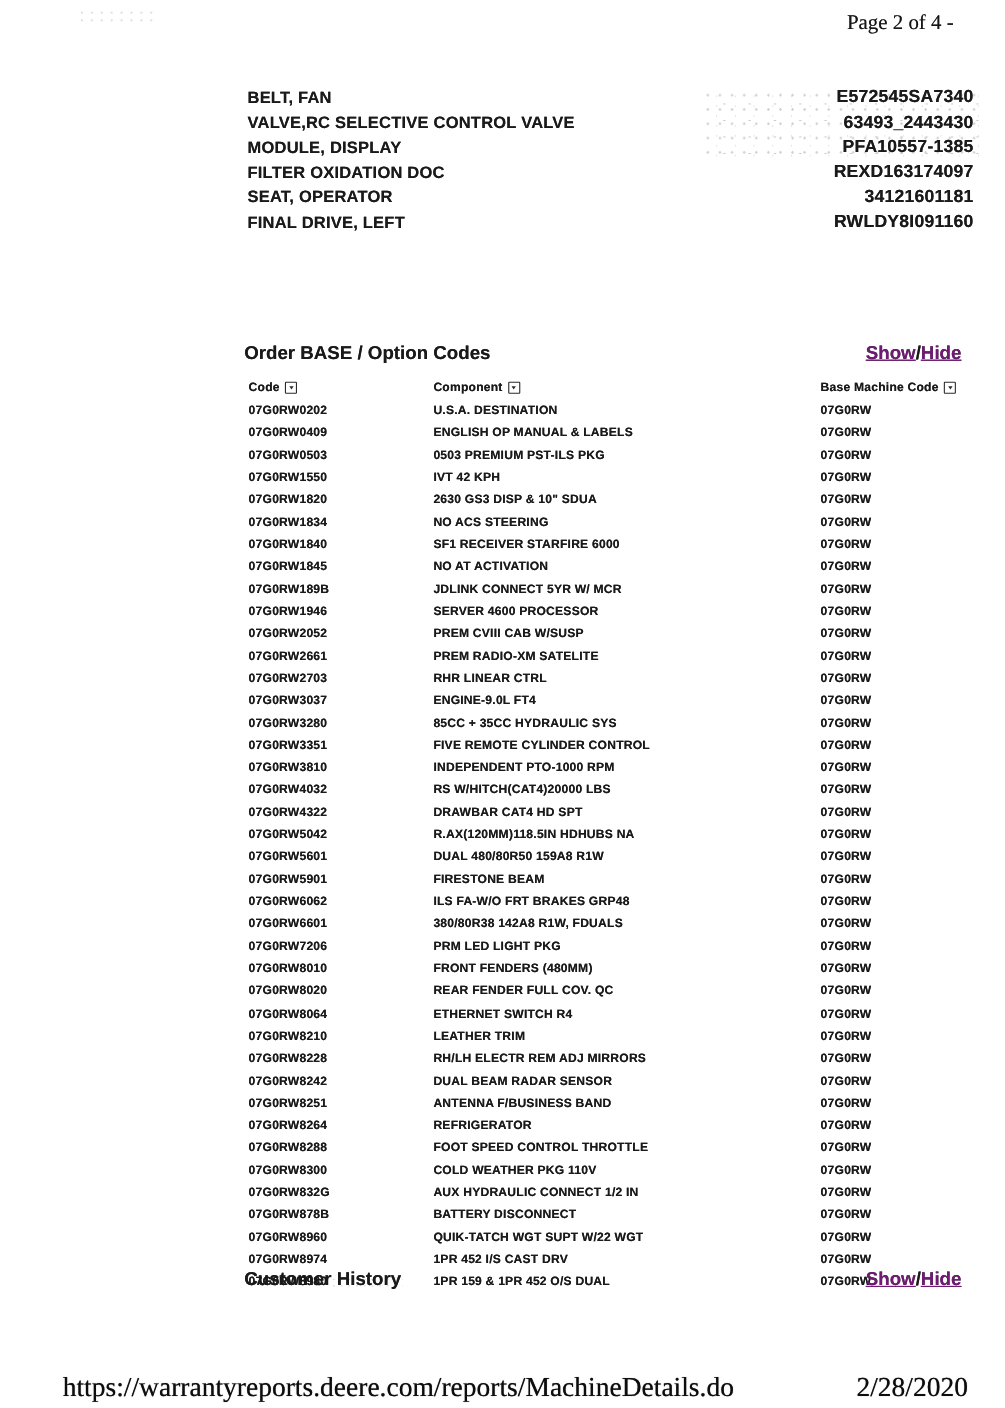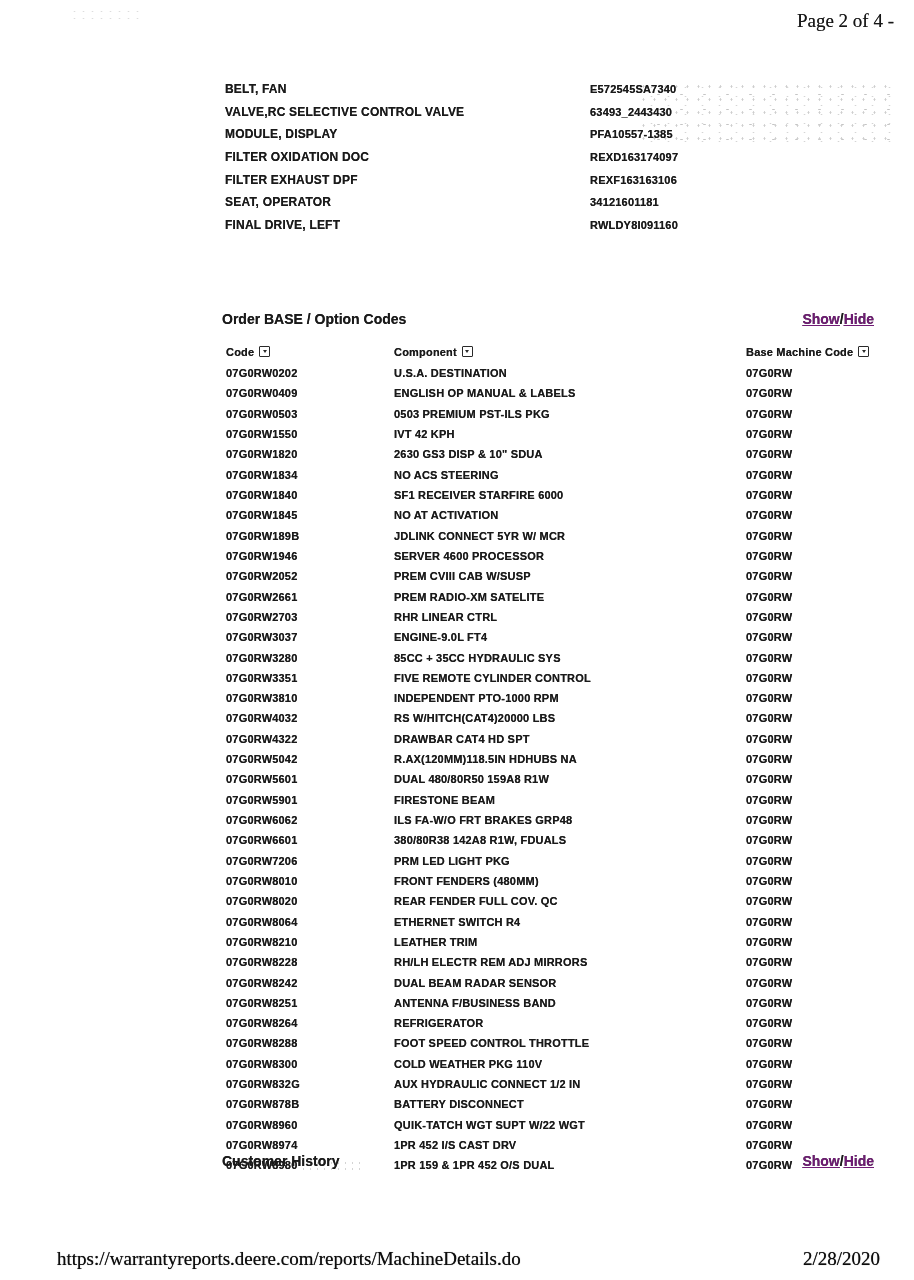--- a/index.html
+++ b/index.html
@@ -10,64 +10,64 @@
     margin:0 auto;
     background:#ffffff;
     overflow:hidden;
     font-family:"Liberation Sans",sans-serif;
     color:#1a1a1a;
   }
   
   .scan{ text-shadow:0 0 .6px rgba(25,25,25,.85); }
 
   .page-number{
-    position:absolute;top:10px;right:20px;
+    position:absolute;top:10px;right:47px;
     font-family:"Liberation Serif",serif;
     font-size:19px;color:#161616;
     text-shadow:0 0 .5px rgba(0,0,0,.6);
   }
 
   .parts-list{position:absolute;top:78px;left:225px;width:660px;}
   .part-row{display:flex;height:22.6px;align-items:center;}
-  .part-name{width:365px;font-size:12px;font-weight:bold;letter-spacing:.2px;}
-  .part-serial{flex:1;font-size:11px;font-weight:bold;letter-spacing:.2px;}
+  .part-name{width:421px;font-size:15px;font-weight:bold;letter-spacing:.2px;}
+  .part-serial{flex:1;font-size:16px;font-weight:bold;letter-spacing:.2px;text-align:right;}
 
   .section-header{
     position:absolute;left:222px;width:652px;
     display:flex;justify-content:space-between;align-items:baseline;
-    font-size:14px;font-weight:bold;
+    font-size:17px;font-weight:bold;
   }
   .order-header{top:311px;}
   .customer-header{top:1153px;}
   .showhide a{color:#701a75;text-decoration:underline;cursor:pointer;font-weight:bold;}
   .showhide .slash{font-weight:bold;}
 
   .table{position:absolute;top:340px;left:226px;width:648px;}
   .thead{display:grid;grid-template-columns:168px 352px 1fr;height:23px;align-items:center;}
-  .th{font-size:11px;font-weight:bold;letter-spacing:.2px;display:flex;align-items:flex-start;}
+  .th{font-size:11px;font-weight:bold;letter-spacing:.2px;display:flex;align-items:flex-end;}
   .sort-icon{
     display:inline-block;width:11px;height:11px;margin-left:5px;
     border:1.5px solid #2a2a2a;border-radius:1px;position:relative;
     box-sizing:border-box;cursor:pointer;flex:none;
   }
   .sort-icon .tri{
     position:absolute;left:50%;top:50%;transform:translate(-50%,-30%);
     width:0;height:0;border-left:2.5px solid transparent;
     border-right:2.5px solid transparent;border-top:3.5px solid #2a2a2a;
   }
   .tbody .t-row{
     display:grid;grid-template-columns:168px 352px 1fr;
     height:20.32px;align-items:center;
   }
   .t-cell{font-size:11px;font-weight:bold;letter-spacing:.2px;white-space:nowrap;}
 
   .footer{
     position:absolute;top:1248px;left:57px;right:34px;
     display:flex;justify-content:space-between;align-items:baseline;
-    font-family:"Liberation Serif",serif;font-size:19px;color:#0d0d0d;
+    font-family:"Liberation Serif",serif;font-size:25px;color:#0d0d0d;
     text-shadow:0 0 .7px rgba(0,0,0,.75);
   }
 
   
   .noise{position:absolute;pointer-events:none;}
   .noise-a{
     left:638px;top:80px;width:256px;height:66px;opacity:.42;
     background-image:
       radial-gradient(#8d8d8d .8px, transparent 1.2px),
       radial-gradient(#9c9c9c .7px, transparent 1.1px),
@@ -114,24 +114,20 @@
         <span class="part-name">MODULE, DISPLAY</span>
         <span class="part-serial">PFA10557-1385</span>
       </div>
 
 
       <div class="part-row">
         <span class="part-name">FILTER OXIDATION DOC</span>
         <span class="part-serial">REXD163174097</span>
       </div>
 
-      <div class="part-row">
-        <span class="part-name">FILTER EXHAUST DPF</span>
-        <span class="part-serial">REXF163163106</span>
-      </div>
 
       <div class="part-row">
         <span class="part-name">SEAT, OPERATOR</span>
         <span class="part-serial">34121601181</span>
       </div>
 
 
       <div class="part-row">
         <span class="part-name">FINAL DRIVE, LEFT</span>
         <span class="part-serial">RWLDY8I091160</span>

